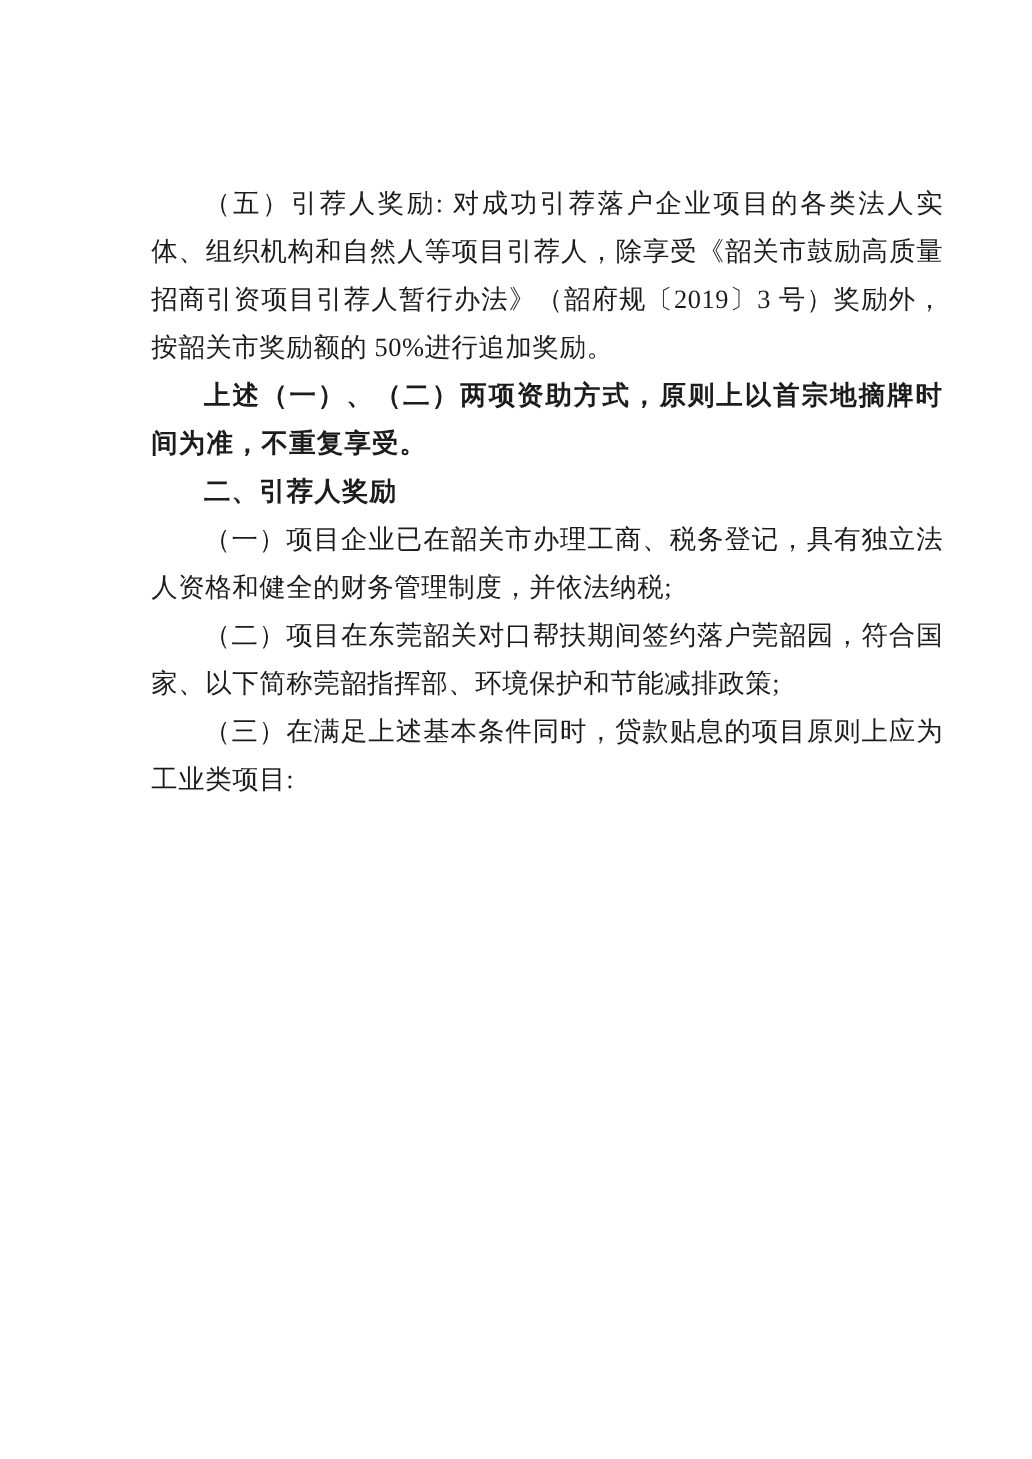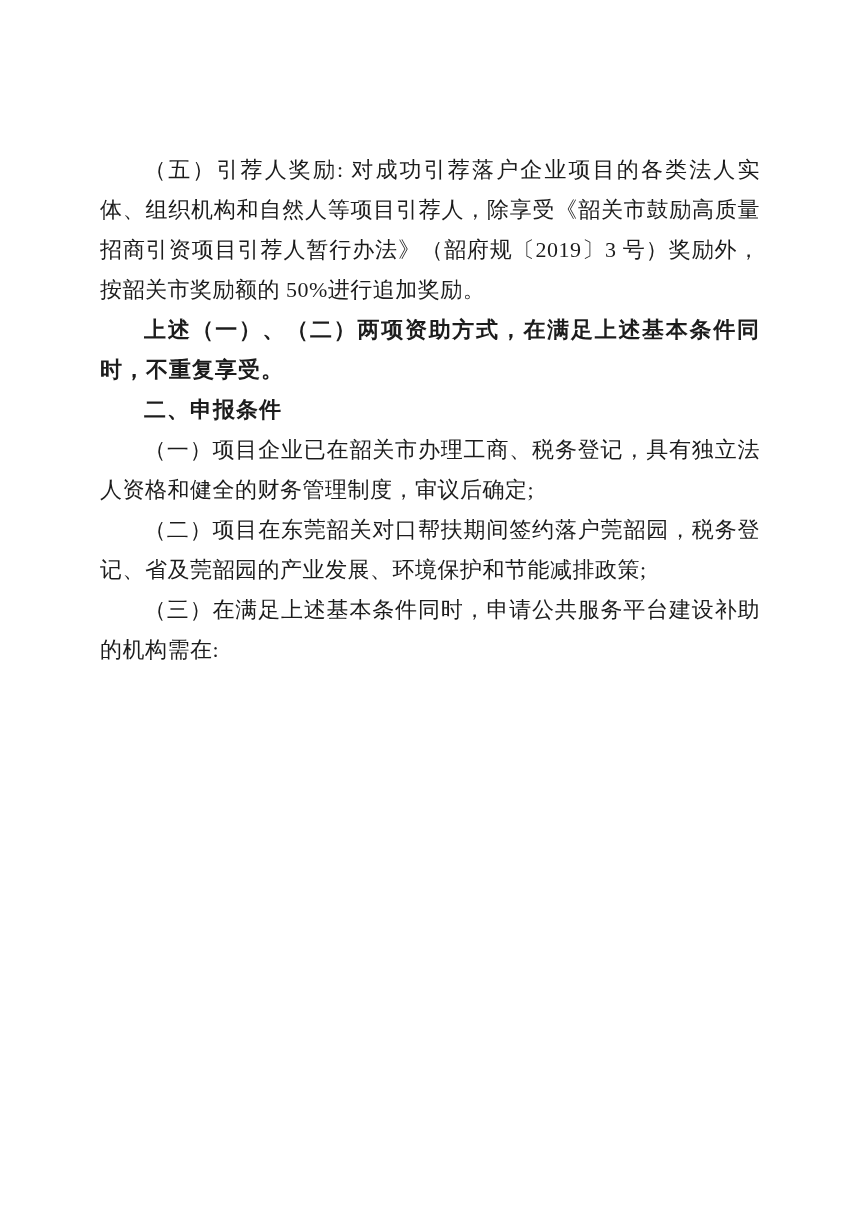--- a/index.html
+++ b/index.html
@@ -19,20 +19,21 @@
     top: 0;
     left: 0;
     width: 860px;
     height: 1216px;
     background: #ffffff;
     box-sizing: border-box;
     padding: 150px 100px 0 100px;
   }
   .content {
     width: 660px;
+    margin-left: 26px;
   }
   p.para {
     margin: 0;
     padding: 0;
     font-size: 22px;
     line-height: 40px;
     text-align: justify;
     text-justify: inter-ideograph;
     text-indent: 2em;
     letter-spacing: 0.5px;
@@ -43,19 +44,19 @@
     font-weight: 700;
     letter-spacing: 1px;
   }
 </style>
 </head>
 <body>
 
 <div class="page">
   <div class="content">
     <p class="para">（五）引荐人奖励: 对成功引荐落户企业项目的各类法人实体、组织机构和自然人等项目引荐人，除享受《韶关市鼓励高质量招商引资项目引荐人暂行办法》（韶府规〔2019〕3 号）奖励外，按韶关市奖励额的 50%进行追加奖励。</p>
-    <p class="para bold">上述（一）、（二）两项资助方式，在满足上述基本条件同时，不重复享受。</p>
-    <p class="para bold">二、申报条件</p>
-    <p class="para">（一）项目企业已在韶关市办理工商、税务登记，具有独立法人资格和健全的财务管理制度，审议后确定;</p>
-    <p class="para">（二）项目在东莞韶关对口帮扶期间签约落户莞韶园，税务登记、省及莞韶园的产业发展、环境保护和节能减排政策;</p>
-    <p class="para">（三）在满足上述基本条件同时，申请公共服务平台建设补助的机构需在:</p>
+    <p class="para bold">上述（一）、（二）两项资助方式，原则上以首宗地摘牌时间为准，不重复享受。</p>
+    <p class="para bold">二、引荐人奖励</p>
+    <p class="para">（一）项目企业已在韶关市办理工商、税务登记，具有独立法人资格和健全的财务管理制度，并依法纳税;</p>
+    <p class="para">（二）项目在东莞韶关对口帮扶期间签约落户莞韶园，符合国家、以下简称莞韶指挥部、环境保护和节能减排政策;</p>
+    <p class="para">（三）在满足上述基本条件同时，贷款贴息的项目原则上应为工业类项目:</p>
   </div>
 </div>
 
 </body></html>

